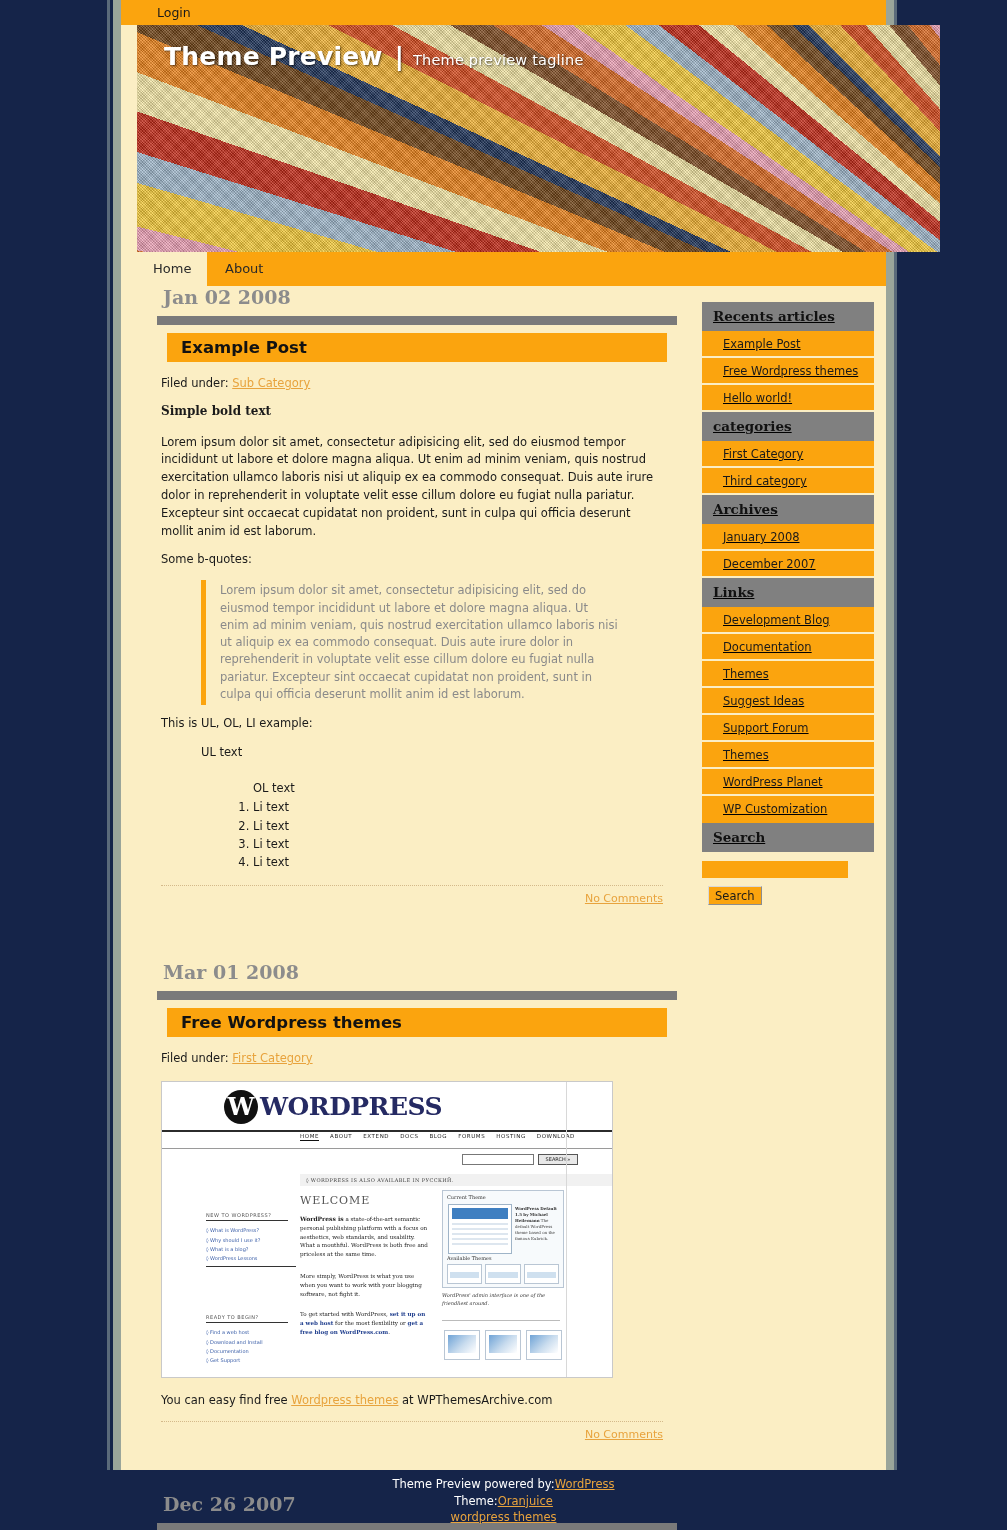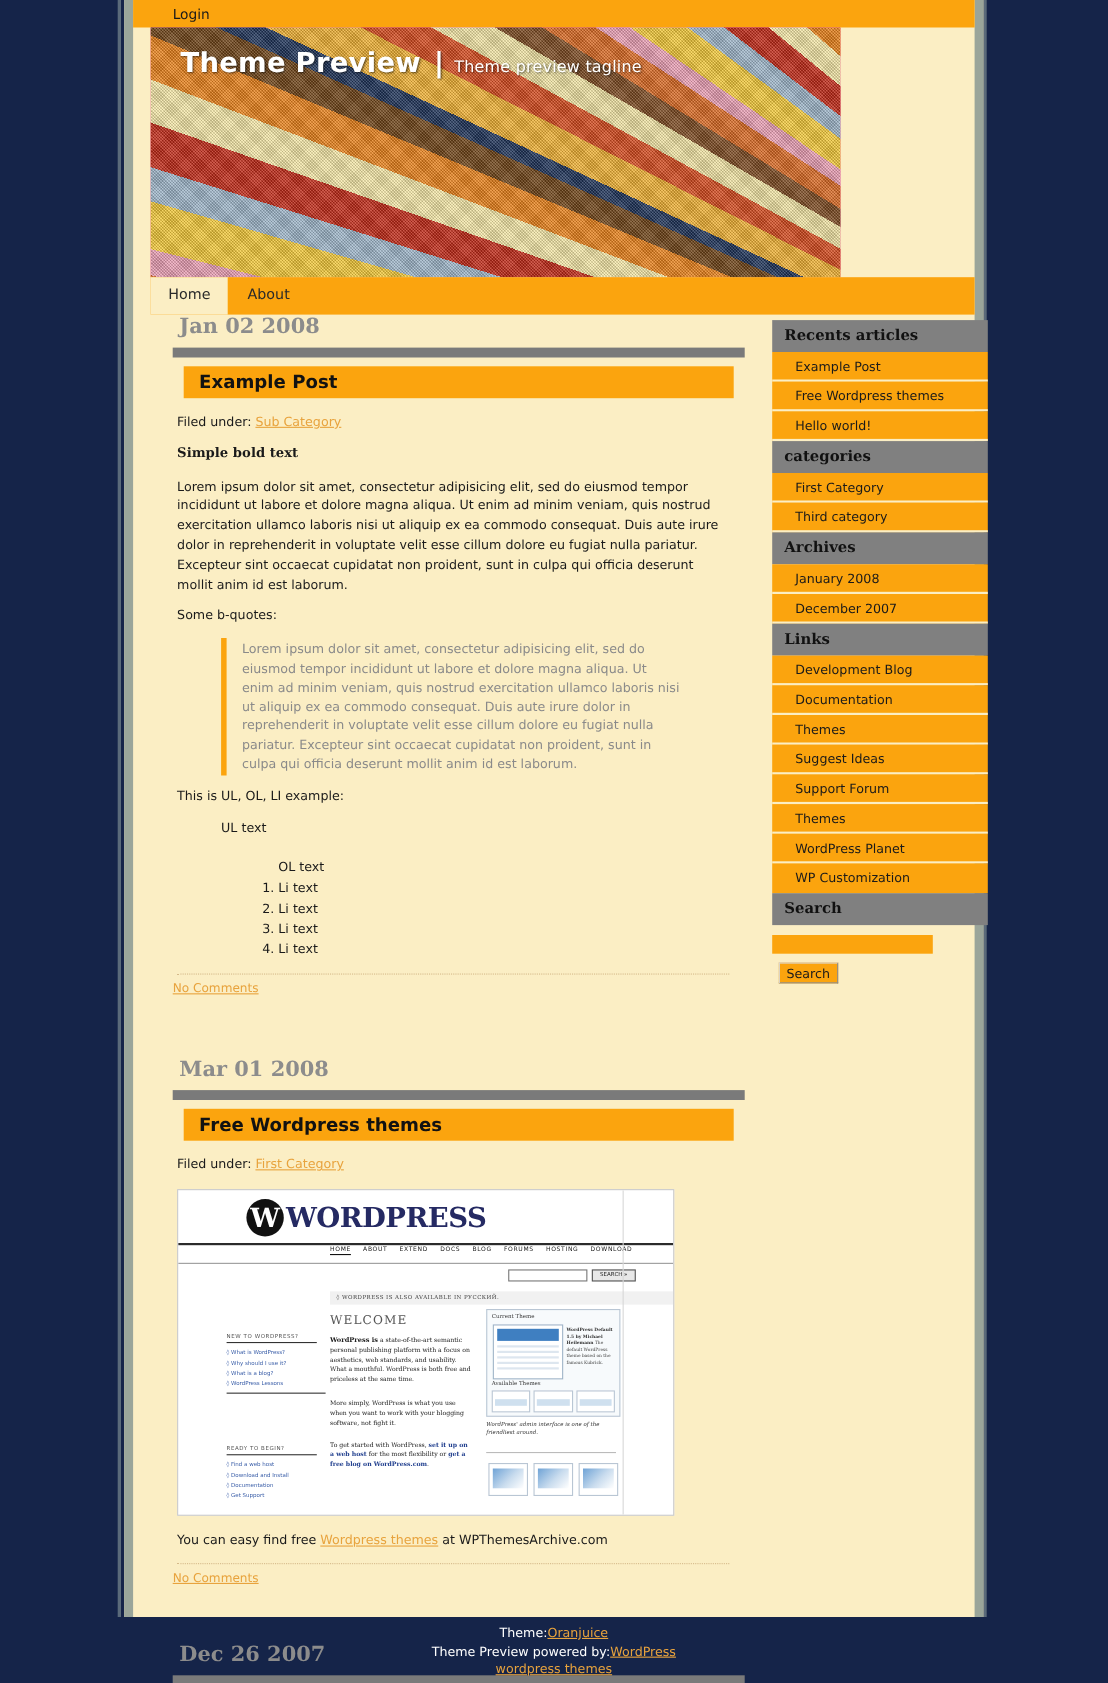--- a/index.html
+++ b/index.html
@@ -51,24 +51,24 @@
     left: 36px; top: 5px;
     color: #1a1a1a;
     text-decoration: none;
     font-size: 12.5px;
   }
 
   
   .banner {
     position: absolute;
     left: 16px; top: 25px;
-    width: 627px;
+    width: 803px;
     height: 227px;
     overflow: hidden;
-    background: #ec4899;
+    background: #6d28d9;
   }
   .banner-art {
     position: absolute;
     left: -260px; top: -300px;
     width: 1500px;
     height: 1100px;
     background:
       repeating-conic-gradient(from 0deg at 95% 72%,
         #7c4a22 0deg 1.3deg,
         #d96a23 1.3deg 2.9deg,
@@ -143,22 +143,23 @@
     left: 16px; top: 286px;
     width: 749px;
   }
   .main-col {
     position: absolute;
     left: 20px; top: 0;
     width: 534px;
   }
   .side-col {
     position: absolute;
-    left: 565px; top: 5px;
-    width: 196px;
+    left: 565px; top: 16px;
+    width: 172px;
+    text-decoration: underline;
   }
 
   
   .post { position: relative; margin-bottom: 10px; }
   .post-date {
     color: #8c8c8c;
     font-size: 19px;
     font-weight: bold;
     font-family: "DejaVu Serif", serif;
     margin: 0 0 8px 6px;
@@ -223,20 +224,21 @@
     list-style-position: outside;
   }
   .list-block ol li { margin: 0 0 1px 0; line-height: 1.5; }
   .dotted-rule {
     border-top: 1px dotted #d4b98a;
     margin: 14px 0 6px 4px;
     width: 502px;
   }
   .comments-row {
     width: 506px;
+    text-align: right;
     font-size: 11px;
   }
   .comments-row a {
     color: #e8a33d;
     text-decoration: underline;
   }
 
   
   .wp-shot {
     position: relative;
@@ -719,21 +721,21 @@
           <button class="search-button">Search</button>
         </div>
       </div>
 
     </div>
   </div>
 </div>
 
 <div class="footer">
   <div>
-    <span>Theme:</span><a href="#">Oranjuice</a>
+    <span>Theme Preview powered by:</span><a href="#">WordPress</a>
   </div>
   <div>
-    <span>Theme Preview powered by:</span><a href="#">WordPress</a>
+    <span>Theme:</span><a href="#">Oranjuice</a>
   </div>
   <div>
     <a href="#">wordpress themes</a>
   </div>
 </div>
 
 </body></html>

